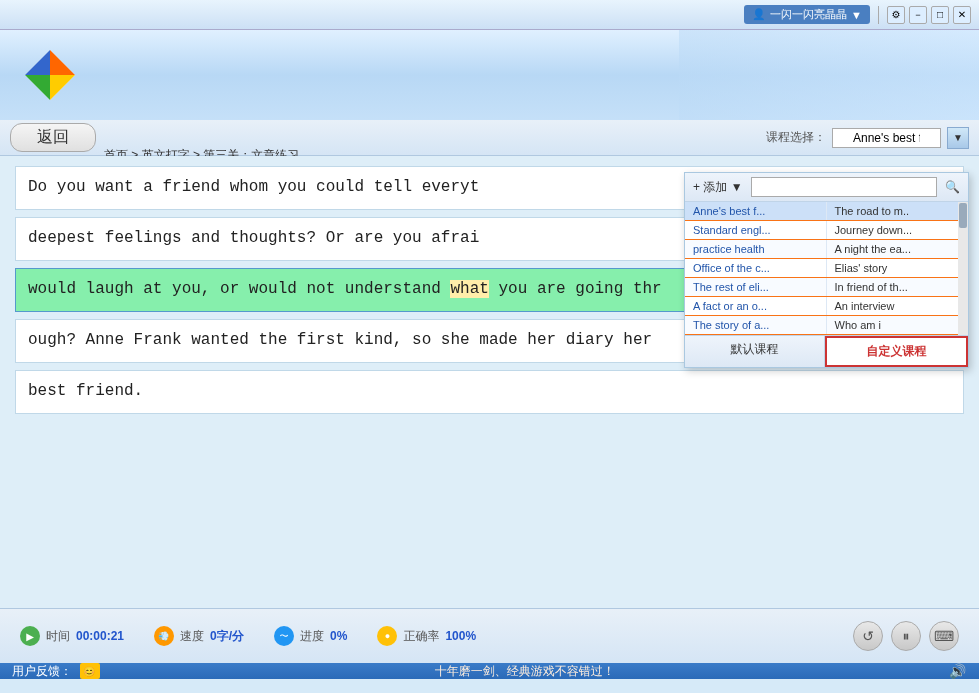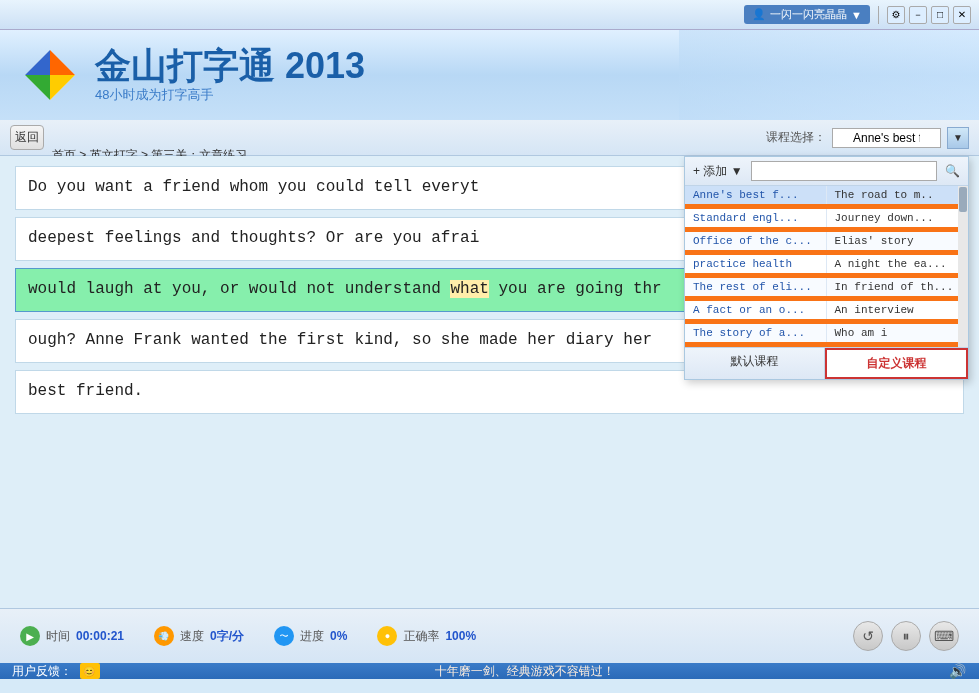--- a/index.html
+++ b/index.html
@@ -99,23 +99,23 @@
       background: linear-gradient(180deg, #e8f0f8 0%, #d5e5f5 100%);
       display: flex;
       align-items: center;
       padding: 0 10px;
       gap: 8px;
       border-bottom: 1px solid #b0c8e0;
     }
     .nav-back-btn {
       background: linear-gradient(180deg, #f5f5f5 0%, #e0e0e0 100%);
       border: 1px solid #aaa;
-      border-radius: 4px;
-      padding: 3px 4px;
-      font-size: 12px;
+      border-radius: 12px;
+      padding: 3px 26px;
+      font-size: 16px;
       cursor: pointer;
       color: #333;
     }
     .nav-breadcrumb {
       font-size: 12px;
       color: #555;
       margin-top: 35px;
     }
     .nav-breadcrumb span { color: #333; }
 
@@ -177,21 +177,21 @@
     }
 
     .text-line.active {
       border-color: #5599cc;
       background: #86efac;
     }
 
     
     .dropdown-panel {
       position: absolute;
-      top: 0;
+      top: 16px;
       right: 10px;
       width: 285px;
       background: white;
       border: 1px solid #aac8e0;
       box-shadow: 2px 3px 8px rgba(0,0,0,0.2);
       z-index: 100;
     }
 
     .dropdown-toolbar {
       background: linear-gradient(180deg, #eef4fb 0%, #dde8f5 100%);
@@ -217,22 +217,21 @@
       font-size: 11px;
     }
 
     .dropdown-list {
       max-height: 190px;
       overflow: hidden;
     }
     .dropdown-row {
       display: grid;
       grid-template-columns: 1fr 1fr;
-      border-bottom: 5px solid #f97316;
-      font-family: Liberation Mono, monospace;
+      border-bottom: 1px solid #f97316;
     }
     .dropdown-row:nth-child(odd) { background: #f8fbff; }
     .dropdown-row:nth-child(even) { background: white; }
     .dropdown-row.selected { background: #cce0f8; }
     .dropdown-cell {
       padding: 3px 8px;
       font-size: 11px;
       color: #333;
       overflow: hidden;
       text-overflow: ellipsis;
@@ -373,24 +372,20 @@
   <div class="app-header-bg"></div>
   <div class="logo-container">
 
     <svg class="logo-icon" viewBox="0 0 60 60">
       <polygon points="30,5 55,30 30,55 5,30" fill="#f0f0f0"></polygon>
       <polygon points="30,5 55,30 30,30 30,5" fill="#ff6600"></polygon>
       <polygon points="55,30 30,55 30,30 55,30" fill="#ffcc00"></polygon>
       <polygon points="5,30 30,55 30,30 5,30" fill="#33aa33"></polygon>
       <polygon points="30,5 5,30 30,30 30,5" fill="#3366cc"></polygon>
     </svg>
-    <div class="logo-text-container">
-      <div class="logo-title">金山打字通 2013</div>
-      <div class="logo-subtitle">48小时成为打字高手</div>
-    </div>
   </div>
 </div>
 
 <div class="nav-bar">
   <button class="nav-back-btn">返回</button>
   <div class="nav-breadcrumb">
     <span>首页 &gt; 英文打字 &gt; 第三关：文章练习</span>
   </div>
   <div class="course-selector">
     <span class="course-select-label">课程选择：</span>
@@ -433,26 +428,26 @@
 
       <div class="dropdown-row selected">
         <div class="dropdown-cell left">Anne's best f...</div>
         <div class="dropdown-cell">The road to m..</div>
       </div>
       <div class="dropdown-row">
         <div class="dropdown-cell left">Standard engl...</div>
         <div class="dropdown-cell">Journey down...</div>
       </div>
       <div class="dropdown-row">
+        <div class="dropdown-cell left">practice health</div>
+        <div class="dropdown-cell">A night the ea...</div>
+      </div>
+      <div class="dropdown-row">
         <div class="dropdown-cell left">Office of the c...</div>
         <div class="dropdown-cell">Elias' story</div>
-      </div>
-      <div class="dropdown-row">
-        <div class="dropdown-cell left">practice health</div>
-        <div class="dropdown-cell">A night the ea...</div>
       </div>
       <div class="dropdown-row">
         <div class="dropdown-cell left">The rest of eli...</div>
         <div class="dropdown-cell">In friend of th...</div>
       </div>
       <div class="dropdown-row">
         <div class="dropdown-cell left">A fact or an o...</div>
         <div class="dropdown-cell">An interview</div>
       </div>
       <div class="dropdown-row">

